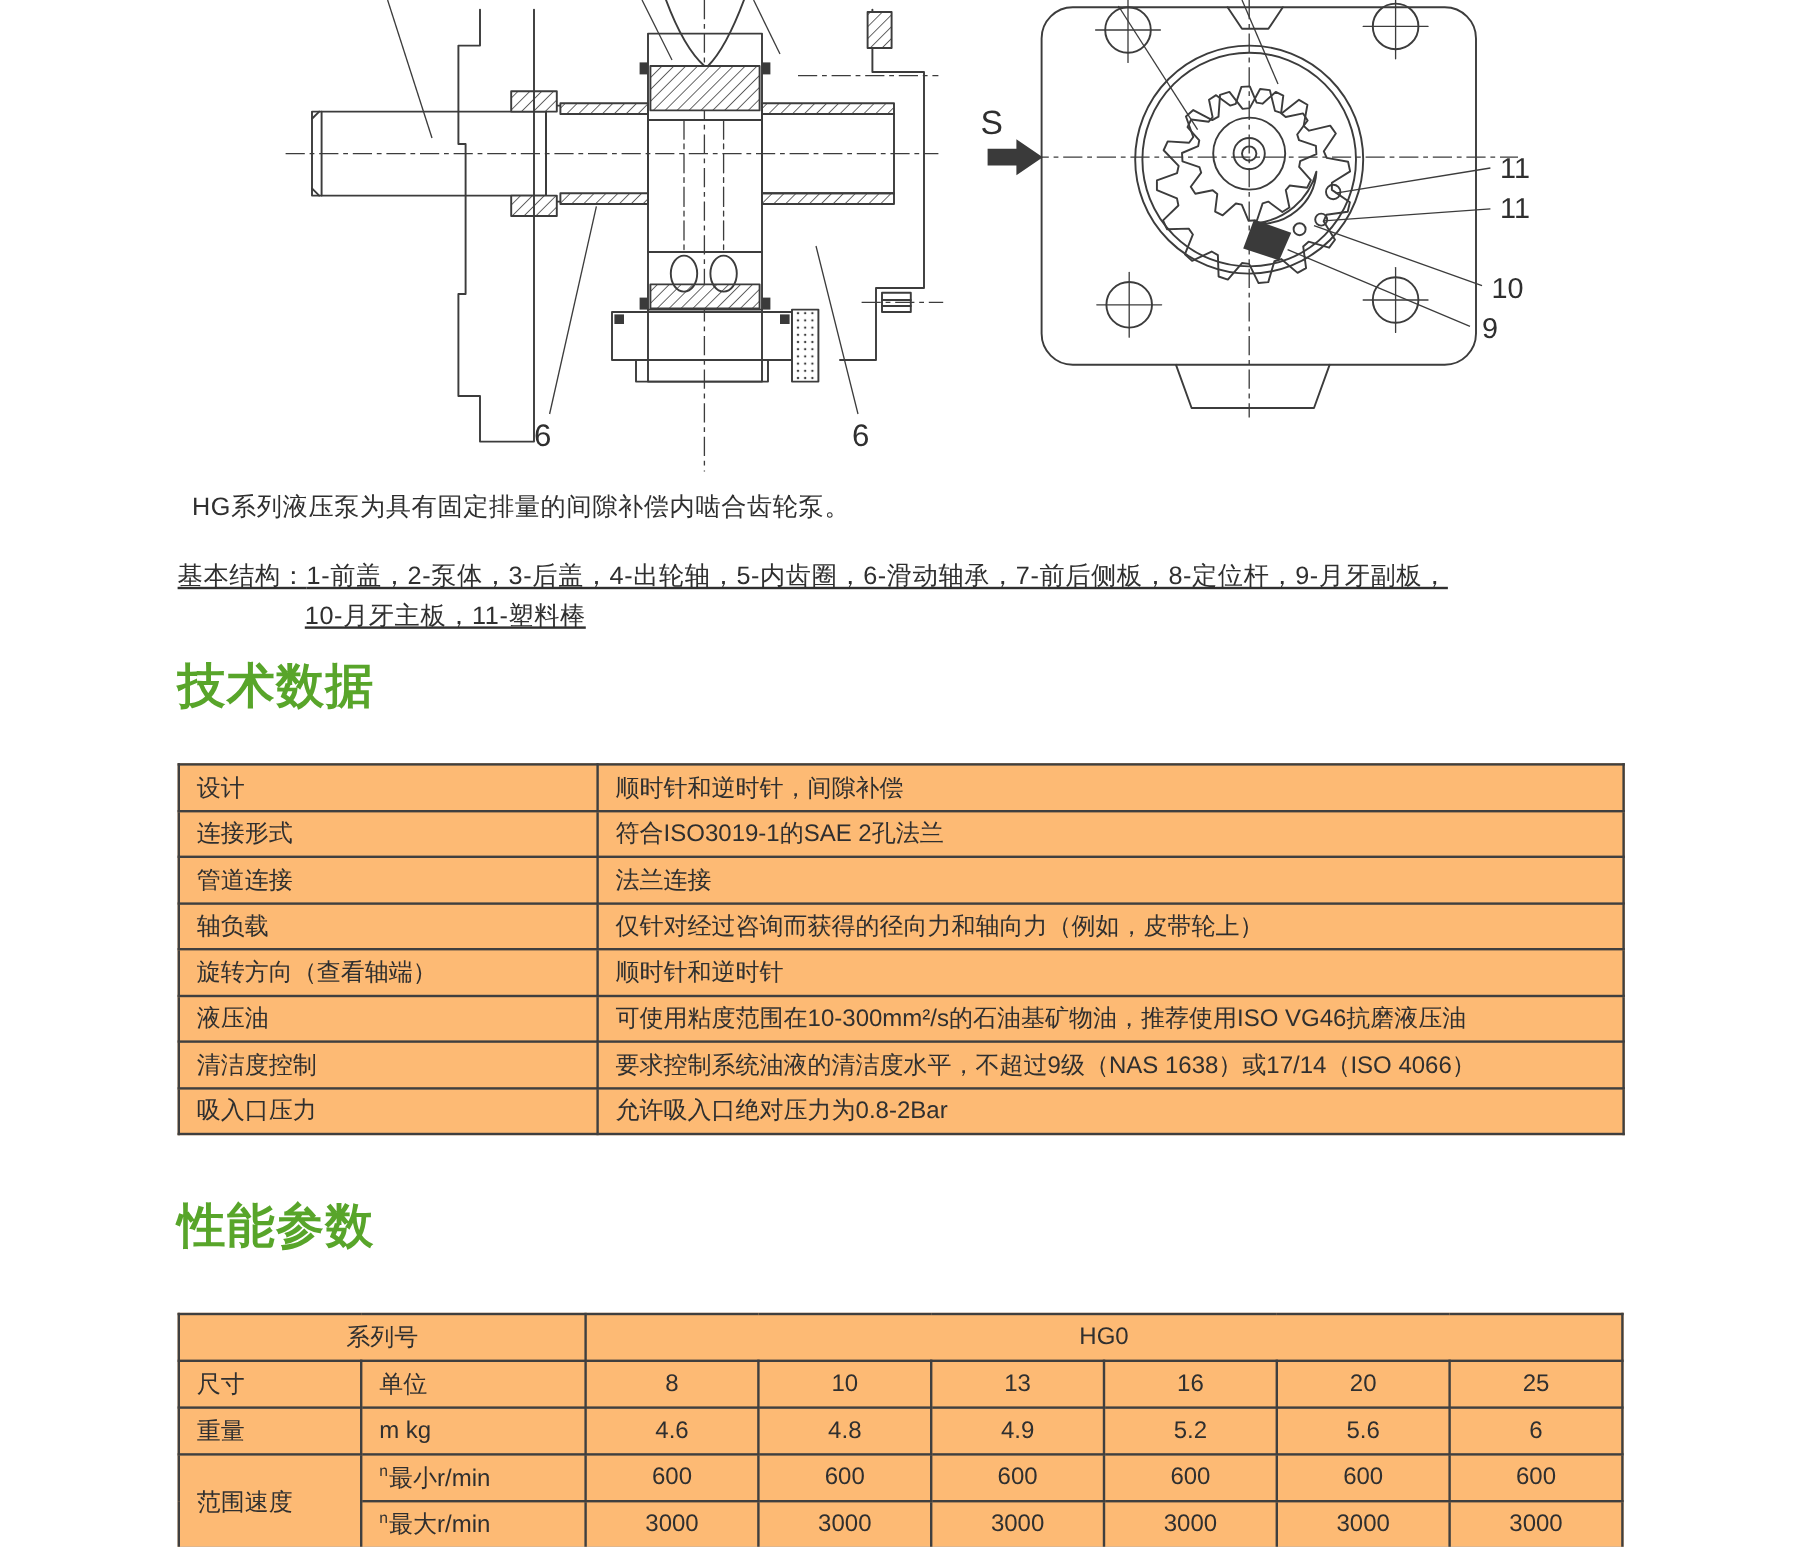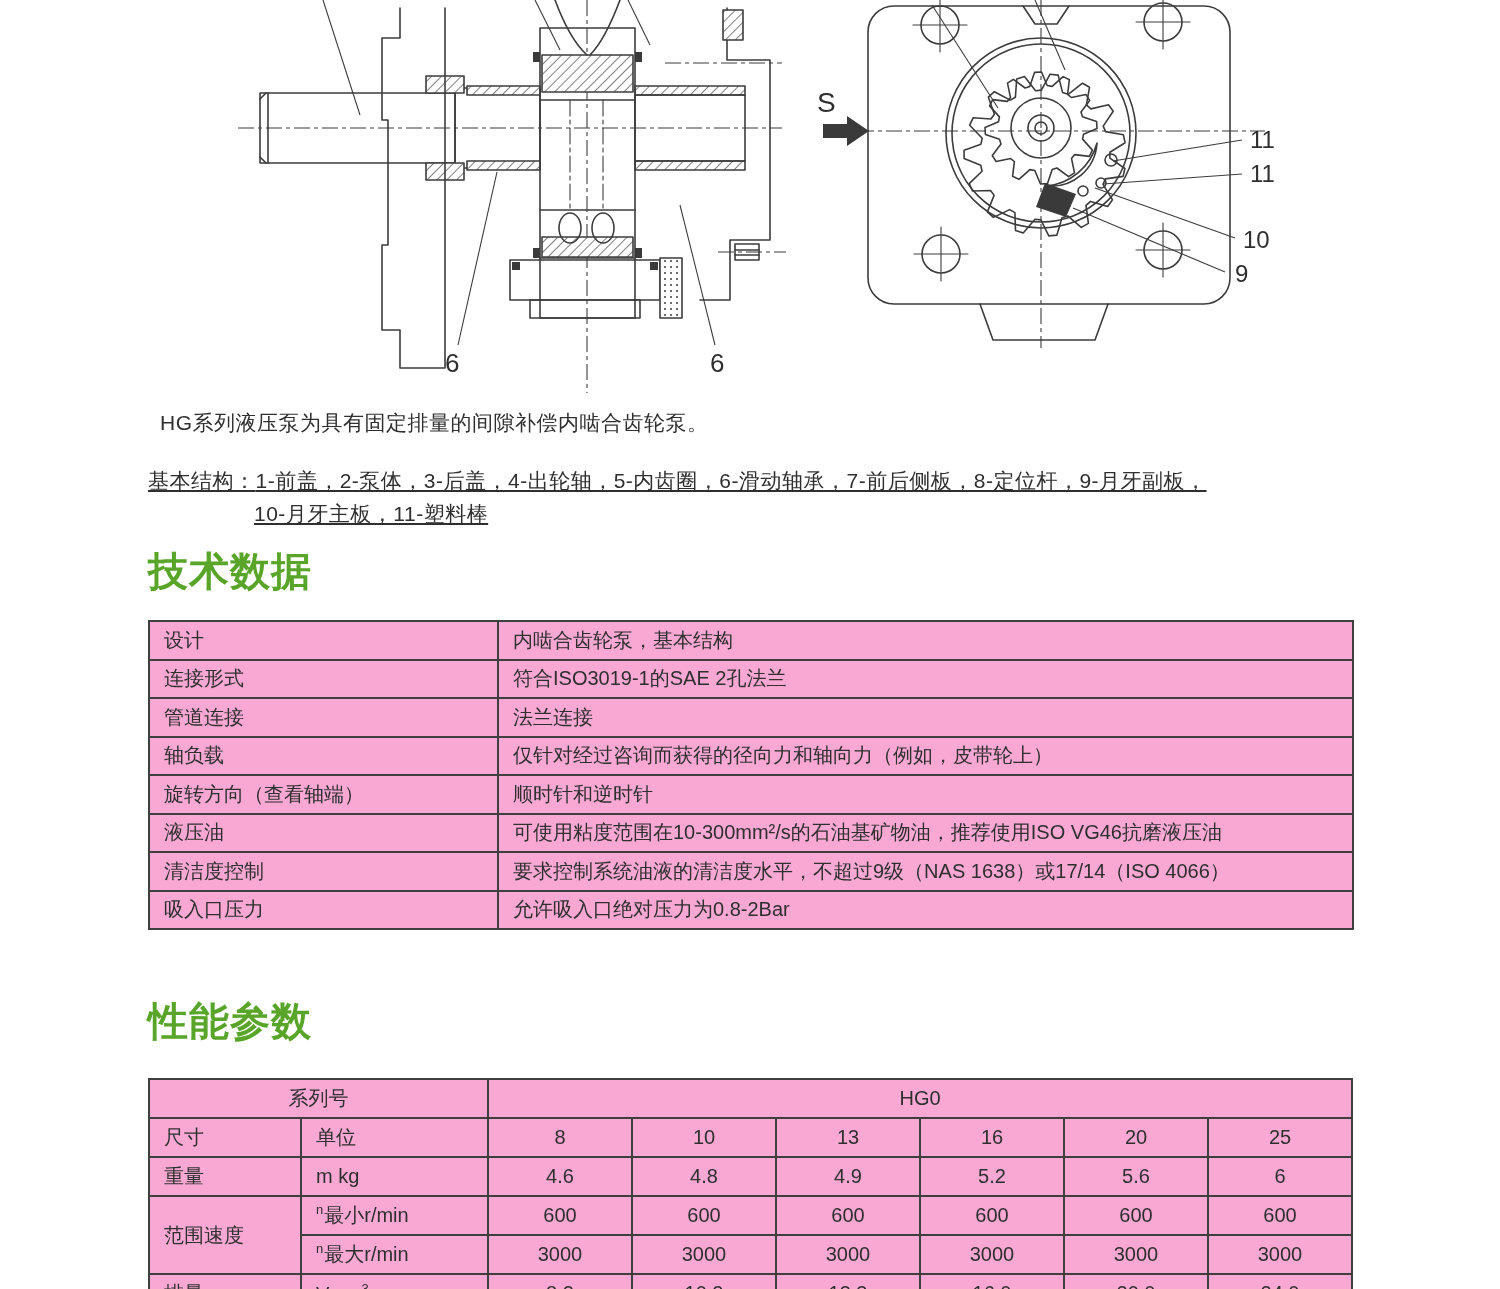--- a/index.html
+++ b/index.html
@@ -15,21 +15,21 @@
   .cl{stroke:#3c3c3c;fill:none;stroke-width:1.1;stroke-dasharray:16 4 4 4;}
   .solidfill{fill:#3a3a3a;stroke:none;}
   svg text{fill:#2f2f2f;font-family:"Liberation Sans","DejaVu Sans",sans-serif;}
   .fig-num{font-size:26px;}
   .fig-callout{font-size:24px;}
   .fig-s{font-size:28px;}
   
   .intro{font-size:21px;line-height:33px;letter-spacing:0.5px;}
   .section-title{font-size:40px;font-weight:bold;color:#58a52a;letter-spacing:1px;}
   
-  table{border-collapse:collapse;table-layout:fixed;background:#f9a8d4;}
+  table{border-collapse:collapse;table-layout:fixed;background:#fdba74;margin-top:16px;}
   td{border:2px solid #3f3f3f;font-size:20px;padding:0 6px 0 14px;overflow:hidden;white-space:nowrap;}
   .tech-table td{height:36.5px;}
   .perf-table td{height:37px;}
   td.center{text-align:center;padding:0 0;}
   .sup-n{font-size:13px;vertical-align:super;margin-right:1px;}
   .sup-3{font-size:13px;vertical-align:super;}
 </style>
 </head>
 <body>
 
@@ -199,21 +199,21 @@
 <div class="abs section-title" style="left:148px;top:544px;">技术数据</div>
 
 <table class="abs tech-table" style="left:148px;top:620px;width:1204px;">
   <colgroup>
       <col style="width:349px">
       <col style="width:855px">
     </colgroup>
   <tbody>
     <tr>
       <td>设计</td>
-      <td>内啮合齿轮泵，基本结构</td>
+      <td>顺时针和逆时针，间隙补偿</td>
     </tr>
     <tr>
       <td>连接形式</td>
       <td>符合ISO3019-1的SAE 2孔法兰</td>
     </tr>
     <tr>
       <td>管道连接</td>
       <td>法兰连接</td>
     </tr>
     <tr>

